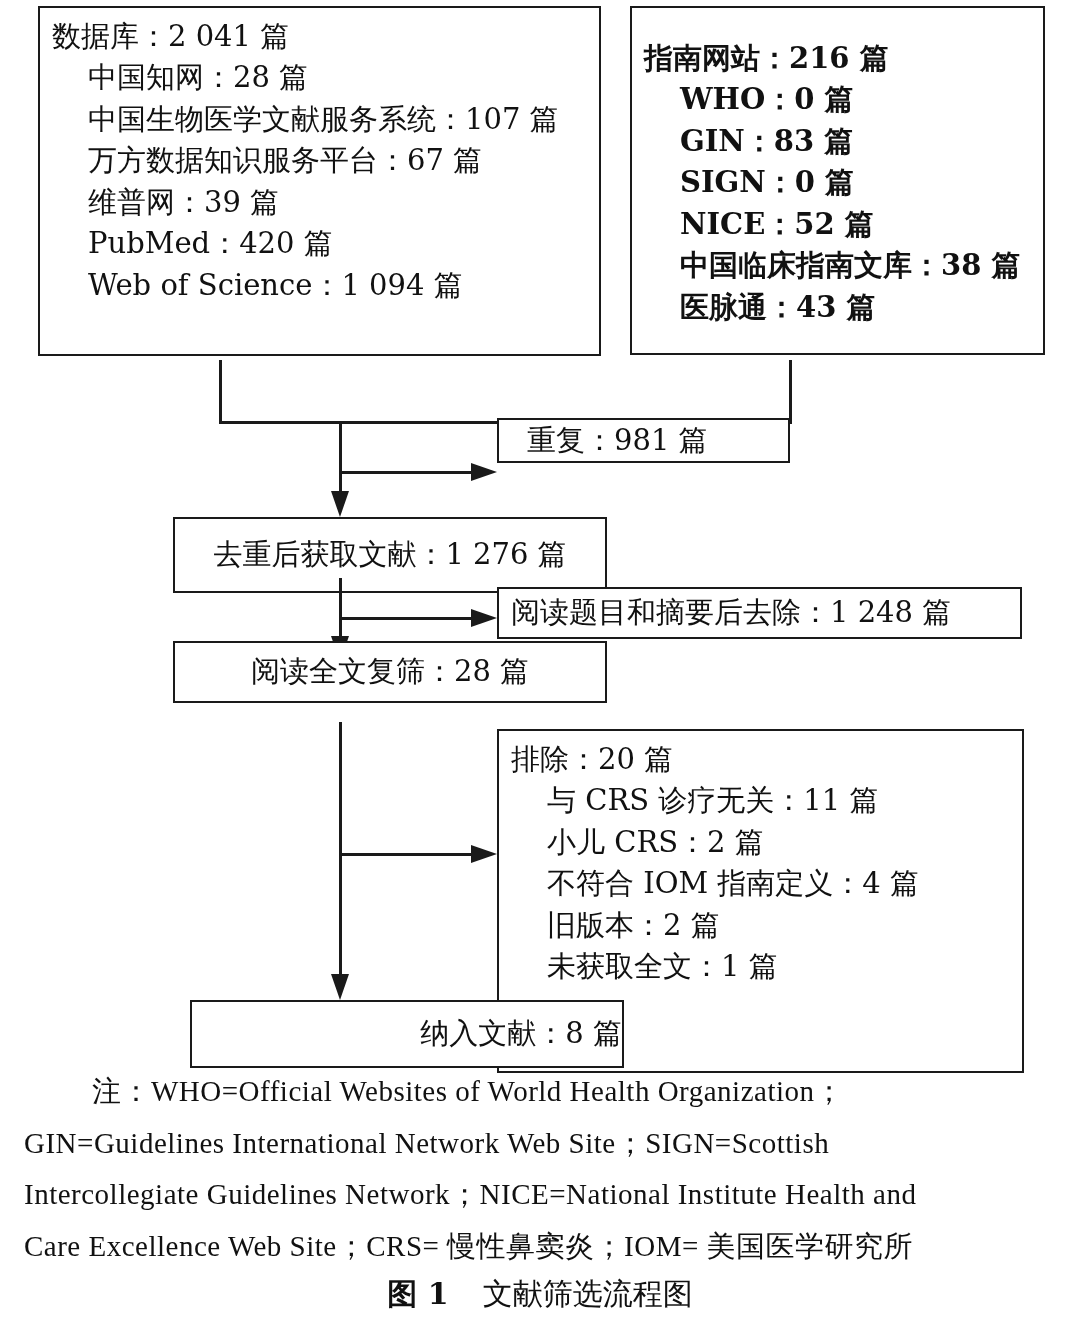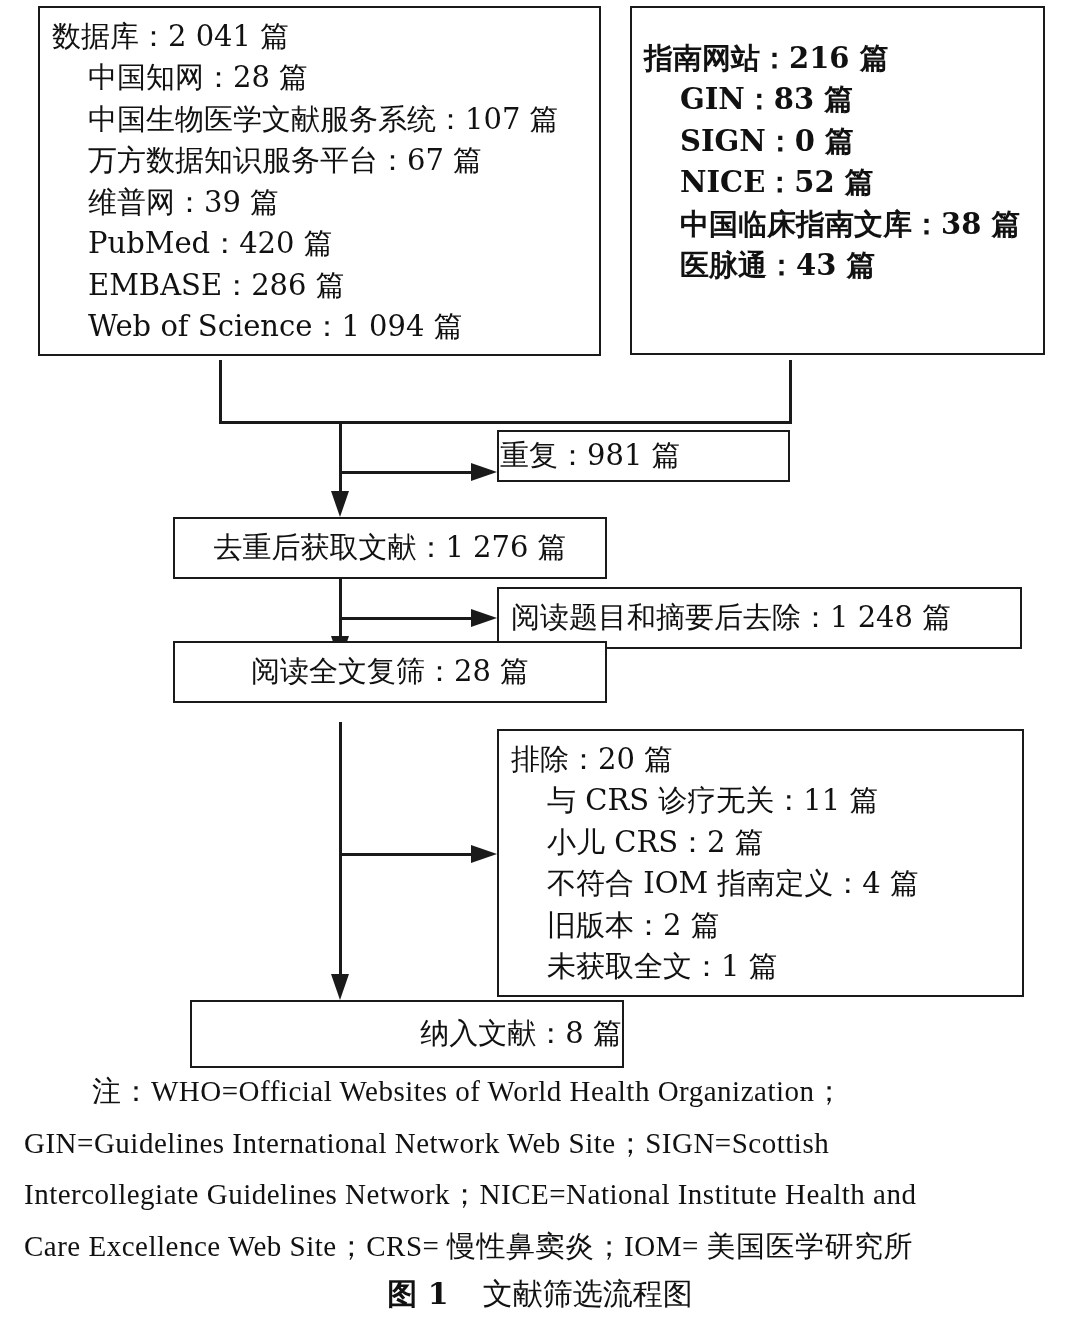--- a/index.html
+++ b/index.html
@@ -42,73 +42,73 @@
 <body>
 
 <div class="box" style="left:38px; top:6px; width:563px; height:350px;">
   <div class="lst">
     <div class="head">数据库：2 041 篇</div>
     <div class="item">中国知网：28 篇</div>
     <div class="item">中国生物医学文献服务系统：107 篇</div>
     <div class="item">万方数据知识服务平台：67 篇</div>
     <div class="item">维普网：39 篇</div>
     <div class="item">PubMed：420 篇</div>
-    <div class="item">EMBASE：286 篇</div>
     <div class="item">Web of Science：1 094 篇</div>
   </div>
 </div>
 
 <div class="box" style="left:630px; top:6px; width:415px; height:349px;font-weight:bold;">
   <div class="lst" style="top:30px;">
     <div class="head">指南网站：216 篇</div>
+    <div class="item">WHO：0 篇</div>
     <div class="item">GIN：83 篇</div>
     <div class="item">SIGN：0 篇</div>
     <div class="item">NICE：52 篇</div>
     <div class="item">中国临床指南文库：38 篇</div>
     <div class="item">医脉通：43 篇</div>
   </div>
 </div>
 
 <div class="line" style="left:219px; top:360px; width:3px; height:63px;"></div>
 <div class="line" style="left:789px; top:360px; width:3px; height:63px;"></div>
 <div class="line" style="left:219px; top:421px; width:573px; height:3px;"></div>
 
 <div class="line" style="left:339px; top:422px; width:3px; height:72px;"></div>
 <div class="arrow-down" style="left:331px; top:491px;"></div>
 
 <div class="line" style="left:340px; top:471px; width:132px; height:3px;"></div>
 <div class="arrow-right" style="left:471px; top:463px;"></div>
 
-<div class="box center" style="left:497px; top:430px; width:293px; height:52px; justify-content:flex-start; padding-left:1px;">
+<div class="box center" style="left:497px; top:418px; width:293px; height:45px; justify-content:flex-start; padding-left:28px;">
   <span>重复：981 篇</span>
 </div>
 
-<div class="box center" style="left:173px; top:517px; width:434px; height:62px;">
+<div class="box center" style="left:173px; top:517px; width:434px; height:76px;">
   <span>去重后获取文献：1 276 篇</span>
 </div>
 
 <div class="line" style="left:339px; top:578px; width:3px; height:60px;"></div>
 <div class="arrow-down" style="left:331px; top:636px;"></div>
 <div class="line" style="left:340px; top:617px; width:132px; height:3px;"></div>
 <div class="arrow-right" style="left:471px; top:609px;"></div>
 
-<div class="box center" style="left:497px; top:587px; width:525px; height:62px; justify-content:flex-start; padding-left:12px;">
+<div class="box center" style="left:497px; top:587px; width:525px; height:52px; justify-content:flex-start; padding-left:12px;">
   <span>阅读题目和摘要后去除：1 248 篇</span>
 </div>
 
 <div class="box center" style="left:173px; top:641px; width:434px; height:62px;">
   <span>阅读全文复筛：28 篇</span>
 </div>
 
 <div class="line" style="left:339px; top:722px; width:3px; height:254px;"></div>
 <div class="arrow-down" style="left:331px; top:974px;"></div>
 <div class="line" style="left:340px; top:853px; width:132px; height:3px;"></div>
 <div class="arrow-right" style="left:471px; top:845px;"></div>
 
-<div class="box" style="left:497px; top:729px; width:527px; height:268px;">
+<div class="box" style="left:497px; top:729px; width:527px; height:344px;">
   <div class="lst" style="top:8px;">
     <div class="head">排除：20 篇</div>
     <div class="item">与 CRS 诊疗无关：11 篇</div>
     <div class="item">小儿 CRS：2 篇</div>
     <div class="item">不符合 IOM 指南定义：4 篇</div>
     <div class="item">旧版本：2 篇</div>
     <div class="item">未获取全文：1 篇</div>
   </div>
 </div>
 

